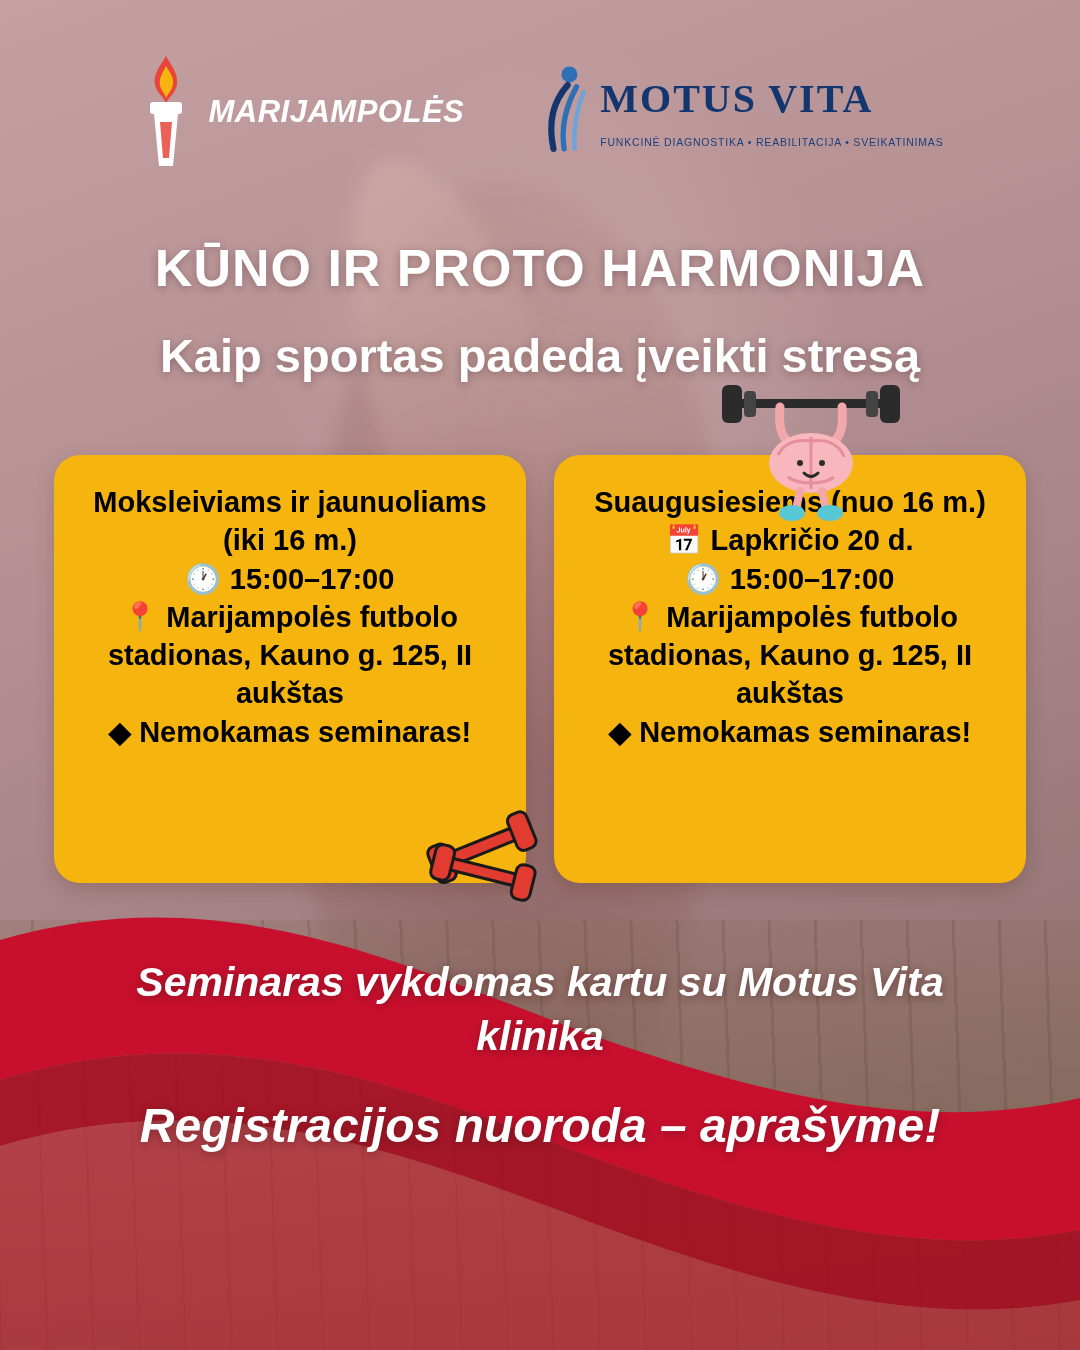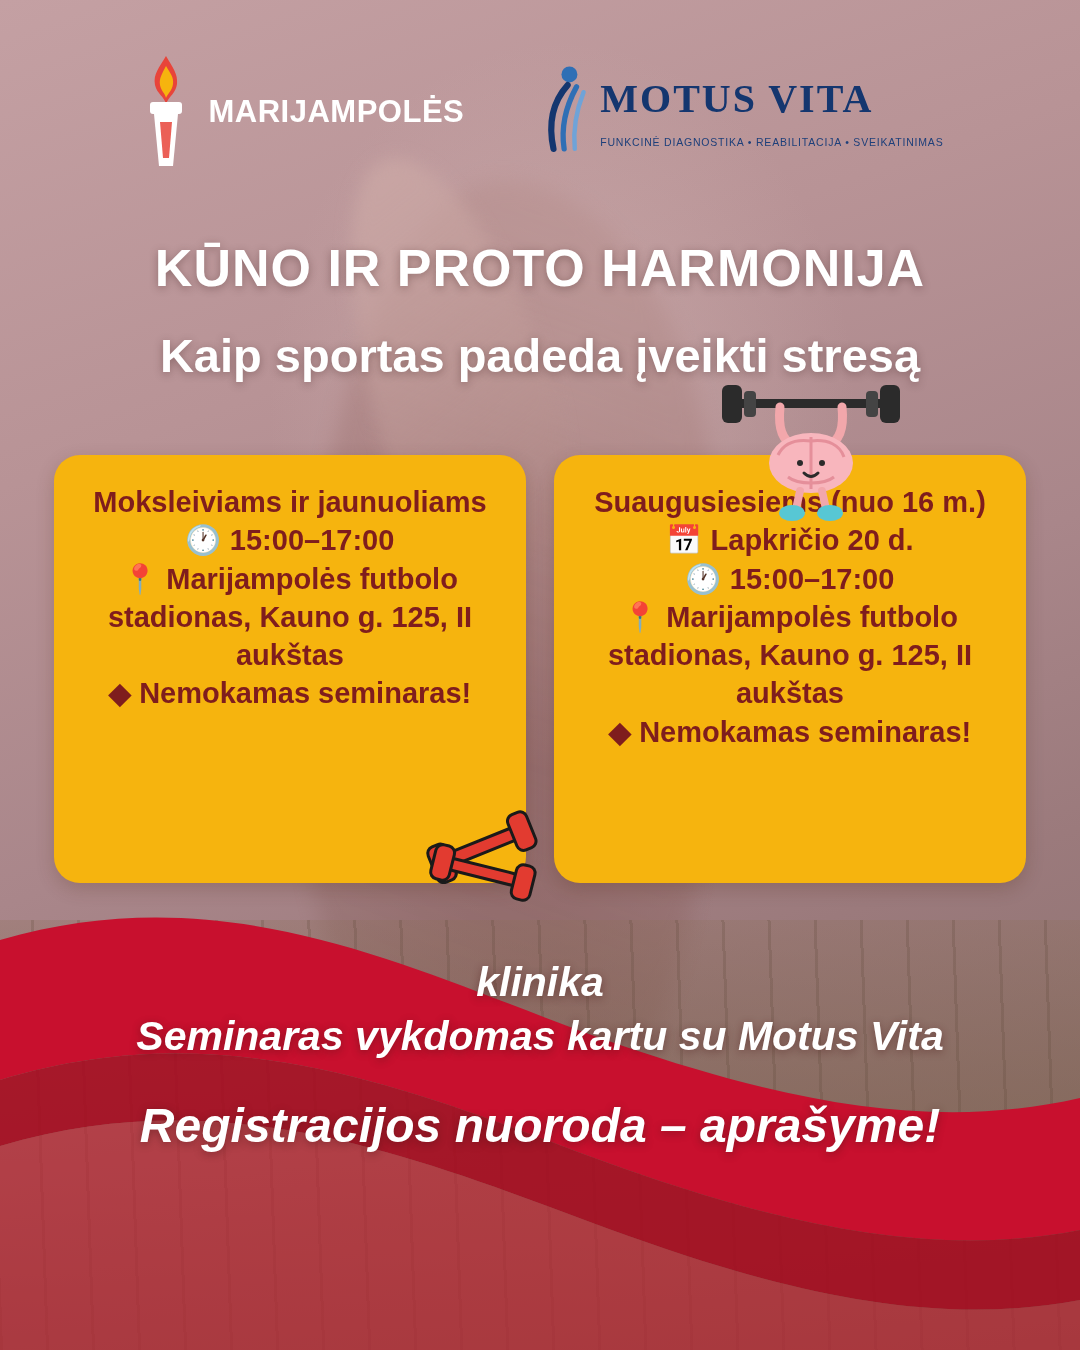--- a/index.html
+++ b/index.html
@@ -51,21 +51,21 @@
   
   .ribbon { position: absolute; left: 0; bottom: 0; width: 1080px; height: 520px; }
 
   
   .logos {
     position: absolute; top: 52px; left: 0; width: 1080px;
     display: flex; justify-content: center; align-items: center; gap: 70px;
   }
   .logo-msc { display: flex; align-items: center; gap: 14px; }
   .torch { width: 58px; height: 118px; position: relative; }
-  .msc-text { color: #ffffff; line-height: 1.0; text-align: left; }
+  .msc-text { color: #ffffff; line-height: 1.0; text-align: left; font-style: italic; }
   .msc-l1 { font-size: 31px; font-weight: bold; letter-spacing: .5px; }
   .msc-l2 { font-size: 31px; font-weight: bold; color: #e8443a; letter-spacing: .5px; }
   .msc-l3 { font-size: 26px; font-weight: bold; letter-spacing: 1.5px; }
 
   .logo-mv { display: flex; align-items: center; gap: 4px; }
   .mv-text { color: #1d3f7a; }
   .mv-name { font-size: 40px; font-weight: bold; letter-spacing: 2px; font-family: "Liberation Serif", serif; color:#14366f; }
   .mv-sub { font-size: 10.5px; letter-spacing: .8px; color: #1d3f7a; margin-top: 14px; }
 
   
@@ -84,21 +84,21 @@
   .card {
     width: 472px; min-height: 428px;
     background: #f6b40e;
     border-radius: 26px;
     padding: 28px 26px 26px;
     text-align: center;
     color: #1a1a1a;
     box-shadow: 0 6px 18px rgba(80,40,20,.22);
   }
   .card .line {
-    font-size: 29px; font-weight: bold; line-height: 1.32; color: #7f1d1d;
+    font-size: 29px; font-weight: bold; line-height: 1.32; color: #000000;
   }
   .card .line.audience { font-size: 29px; }
 
   
   .brain-deco { position: absolute; left: 716px; top: 385px; width: 190px; height: 140px; }
   .dumbbell-deco { position: absolute; left: 418px; top: 810px; width: 130px; height: 95px; }
 
   
   .bottom-text {
     position: absolute; top: 955px; left: 0; width: 1080px; text-align: center;
@@ -161,20 +161,21 @@
 
   <div class="headings">
     <div class="title-main">KŪNO IR PROTO HARMONIJA</div>
     <div class="title-sub">Kaip sportas padeda įveikti stresą</div>
   </div>
 
   <div class="cards">
 
     <div class="card">
       <div class="line audience">Moksleiviams ir jaunuoliams</div>
+      <div class="line">(iki 16 m.)</div>
       <div class="line">🕐 15:00–17:00</div>
       <div class="line">📍 Marijampolės futbolo</div>
       <div class="line">stadionas, Kauno g. 125, II</div>
       <div class="line">aukštas</div>
       <div class="line">◆ Nemokamas seminaras!</div>
     </div>
 
     <div class="card">
       <div class="line audience">Suaugusiesiems (nuo 16 m.)</div>
       <div class="line">📅 Lapkričio 20 d.</div>
@@ -219,18 +220,18 @@
       </g>
       <g transform="rotate(14 65 62)">
         <rect x="30" y="56" width="70" height="12" rx="5" fill="#e23b30" stroke="#1a1a1a" stroke-width="3"></rect>
         <rect x="14" y="45" width="19" height="35" rx="7" fill="#e23b30" stroke="#1a1a1a" stroke-width="3"></rect>
         <rect x="97" y="45" width="19" height="35" rx="7" fill="#e23b30" stroke="#1a1a1a" stroke-width="3"></rect>
       </g>
     </svg>
   </div>
 
   <div class="bottom-text">
+    <div class="bt-1">Seminaras vykdomas kartu su Motus Vita</div>
     <div class="bt-1">klinika</div>
-    <div class="bt-1">Seminaras vykdomas kartu su Motus Vita</div>
     <div class="bt-2">Registracijos nuoroda – aprašyme!</div>
   </div>
 
 </div>
 
 </body></html>

